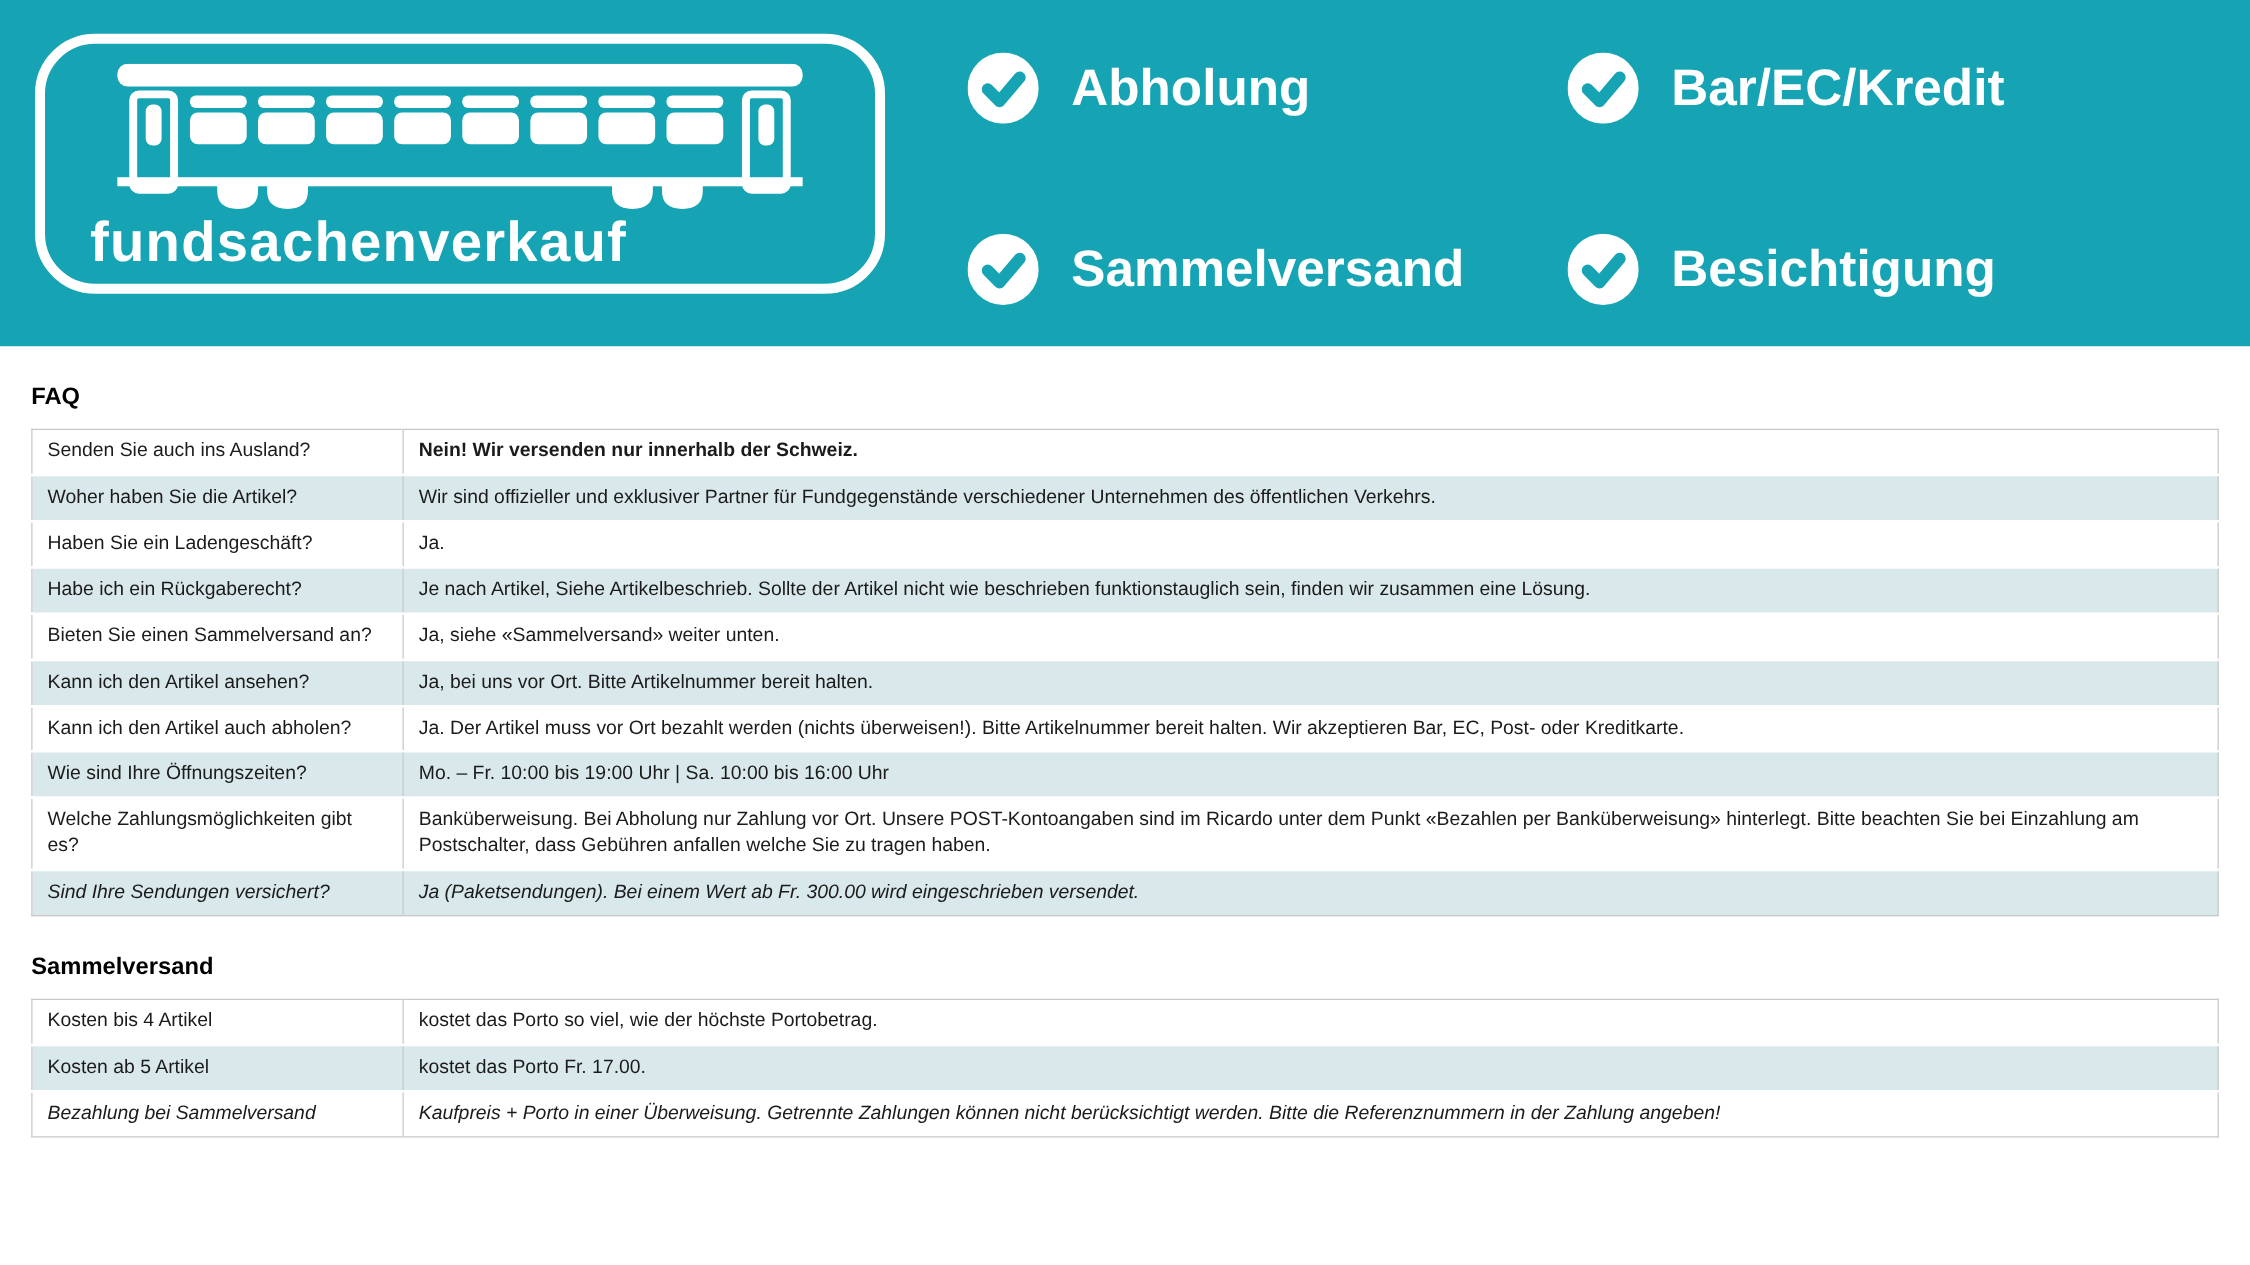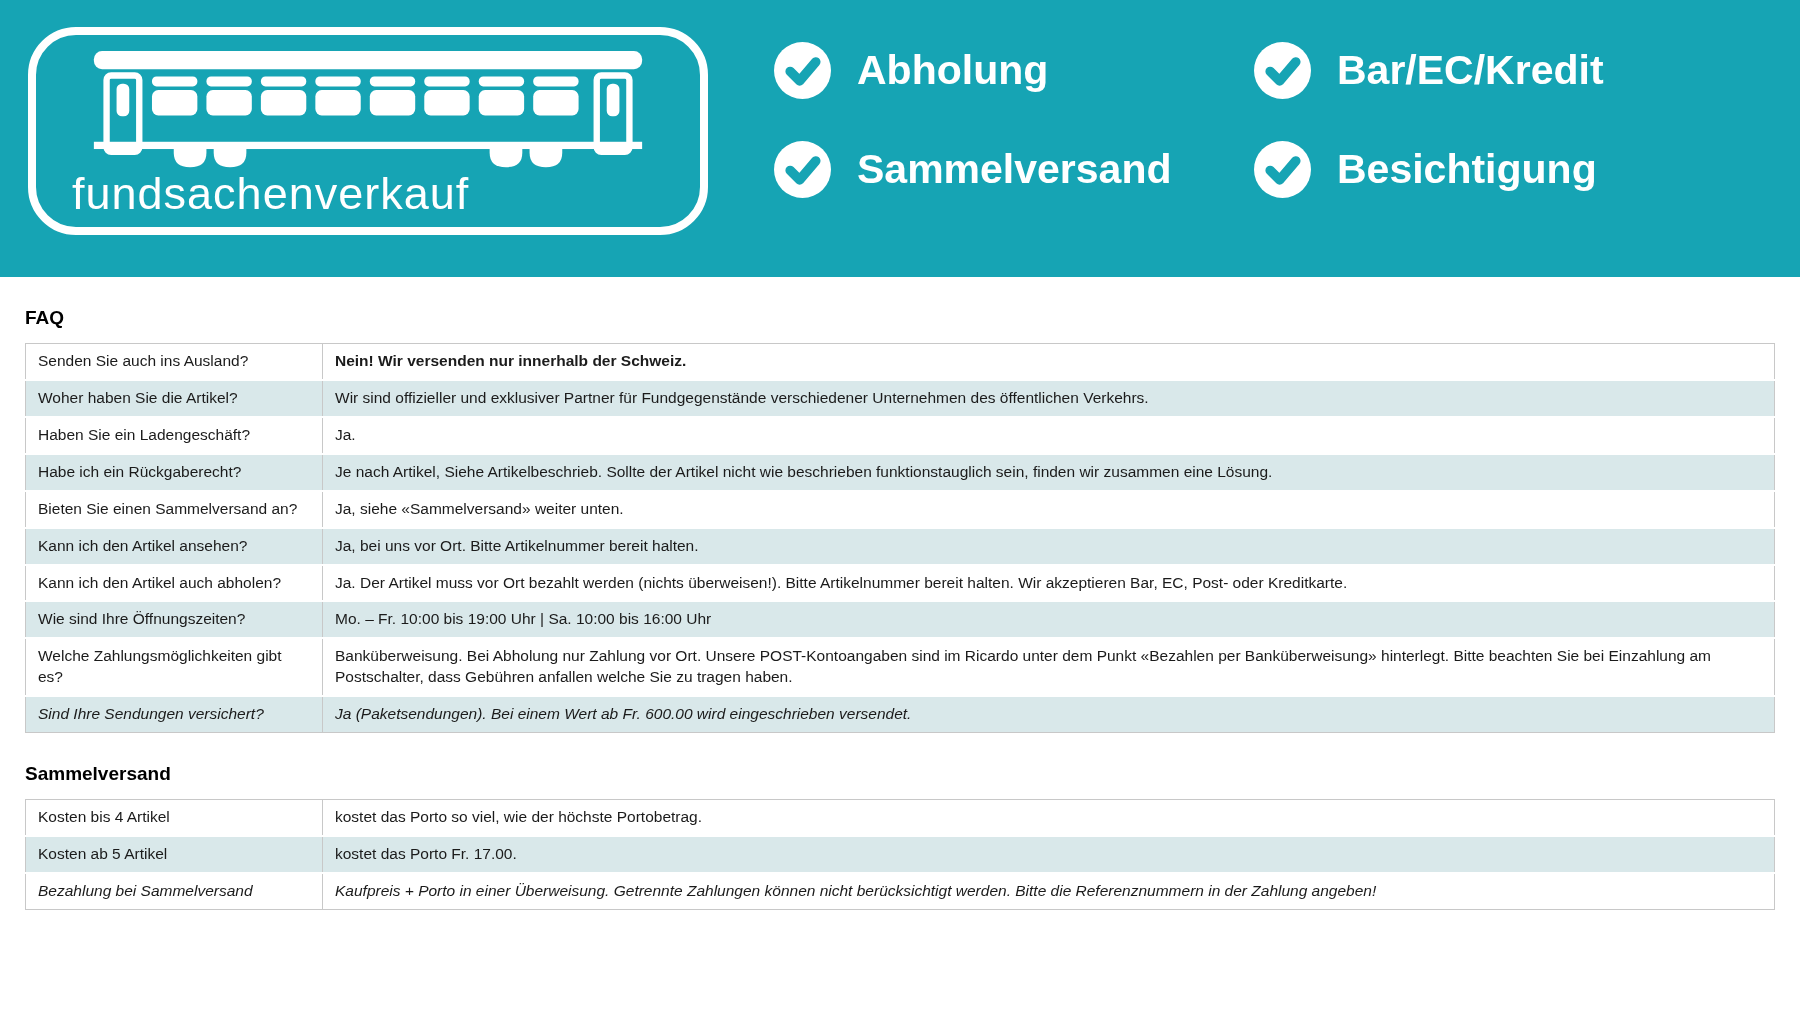--- a/index.html
+++ b/index.html
@@ -24,27 +24,27 @@
   }
   .logo-box{
     flex:0 0 auto;
     width:680px;height:208px;
     margin:27px 0 0 28px;
     border:8px solid #fff;border-radius:48px;
     display:flex;flex-direction:column;justify-content:flex-start;
   }
   .logo-train{display:block;margin:16px auto 0 auto;width:606px;height:118px;}
   .logo-text{
-    color:#fff;font-weight:normal;font-size:45px;line-height:1;
+    color:#fff;font-weight:bold;font-size:45px;line-height:1;
     letter-spacing:1px;margin:2px 0 0 36px;
   }
   .features{
     display:grid;
     grid-template-columns:480px auto;
-    row-gap:42px;
+    row-gap:88px;
     margin:42px 0 0 66px;
   }
   .feature{display:flex;align-items:center;}
   .check{width:57px;height:57px;flex:0 0 auto;display:block;}
   .check .ring{fill:#fff;}
   .check .tick{stroke:var(--teal);stroke-width:10;fill:none;stroke-linecap:round;stroke-linejoin:round;}
   .feature-label{
     color:#fff;font-weight:bold;font-size:41px;line-height:1;
     margin-left:26px;white-space:nowrap;
   }
@@ -188,21 +188,21 @@
         <tr>
           <td class="q">Wie sind Ihre Öffnungszeiten?</td>
           <td class="a">Mo. – Fr. 10:00 bis 19:00 Uhr | Sa. 10:00 bis 16:00 Uhr</td>
         </tr>
         <tr>
           <td class="q">Welche Zahlungsmöglichkeiten gibt es?</td>
           <td class="a">Banküberweisung. Bei Abholung nur Zahlung vor Ort. Unsere POST-Kontoangaben sind im Ricardo unter dem Punkt «Bezahlen per Banküberweisung» hinterlegt. Bitte beachten Sie bei Einzahlung am Postschalter, dass Gebühren anfallen welche Sie zu tragen haben.</td>
         </tr>
         <tr>
           <td class="q">Sind Ihre Sendungen versichert?</td>
-          <td class="a">Ja (Paketsendungen). Bei einem Wert ab Fr. 600.00 wird eingeschrieben versendet.</td>
+          <td class="a">Ja (Paketsendungen). Bei einem Wert ab Fr. 300.00 wird eingeschrieben versendet.</td>
         </tr>
       </tbody>
   </table>
 
   <h2 class="section-title">Sammelversand</h2>
   <table class="qa">
     <tbody>
         <tr>
           <td class="q">Kosten bis 4 Artikel</td>
           <td class="a">kostet das Porto so viel, wie der höchste Portobetrag.</td>

